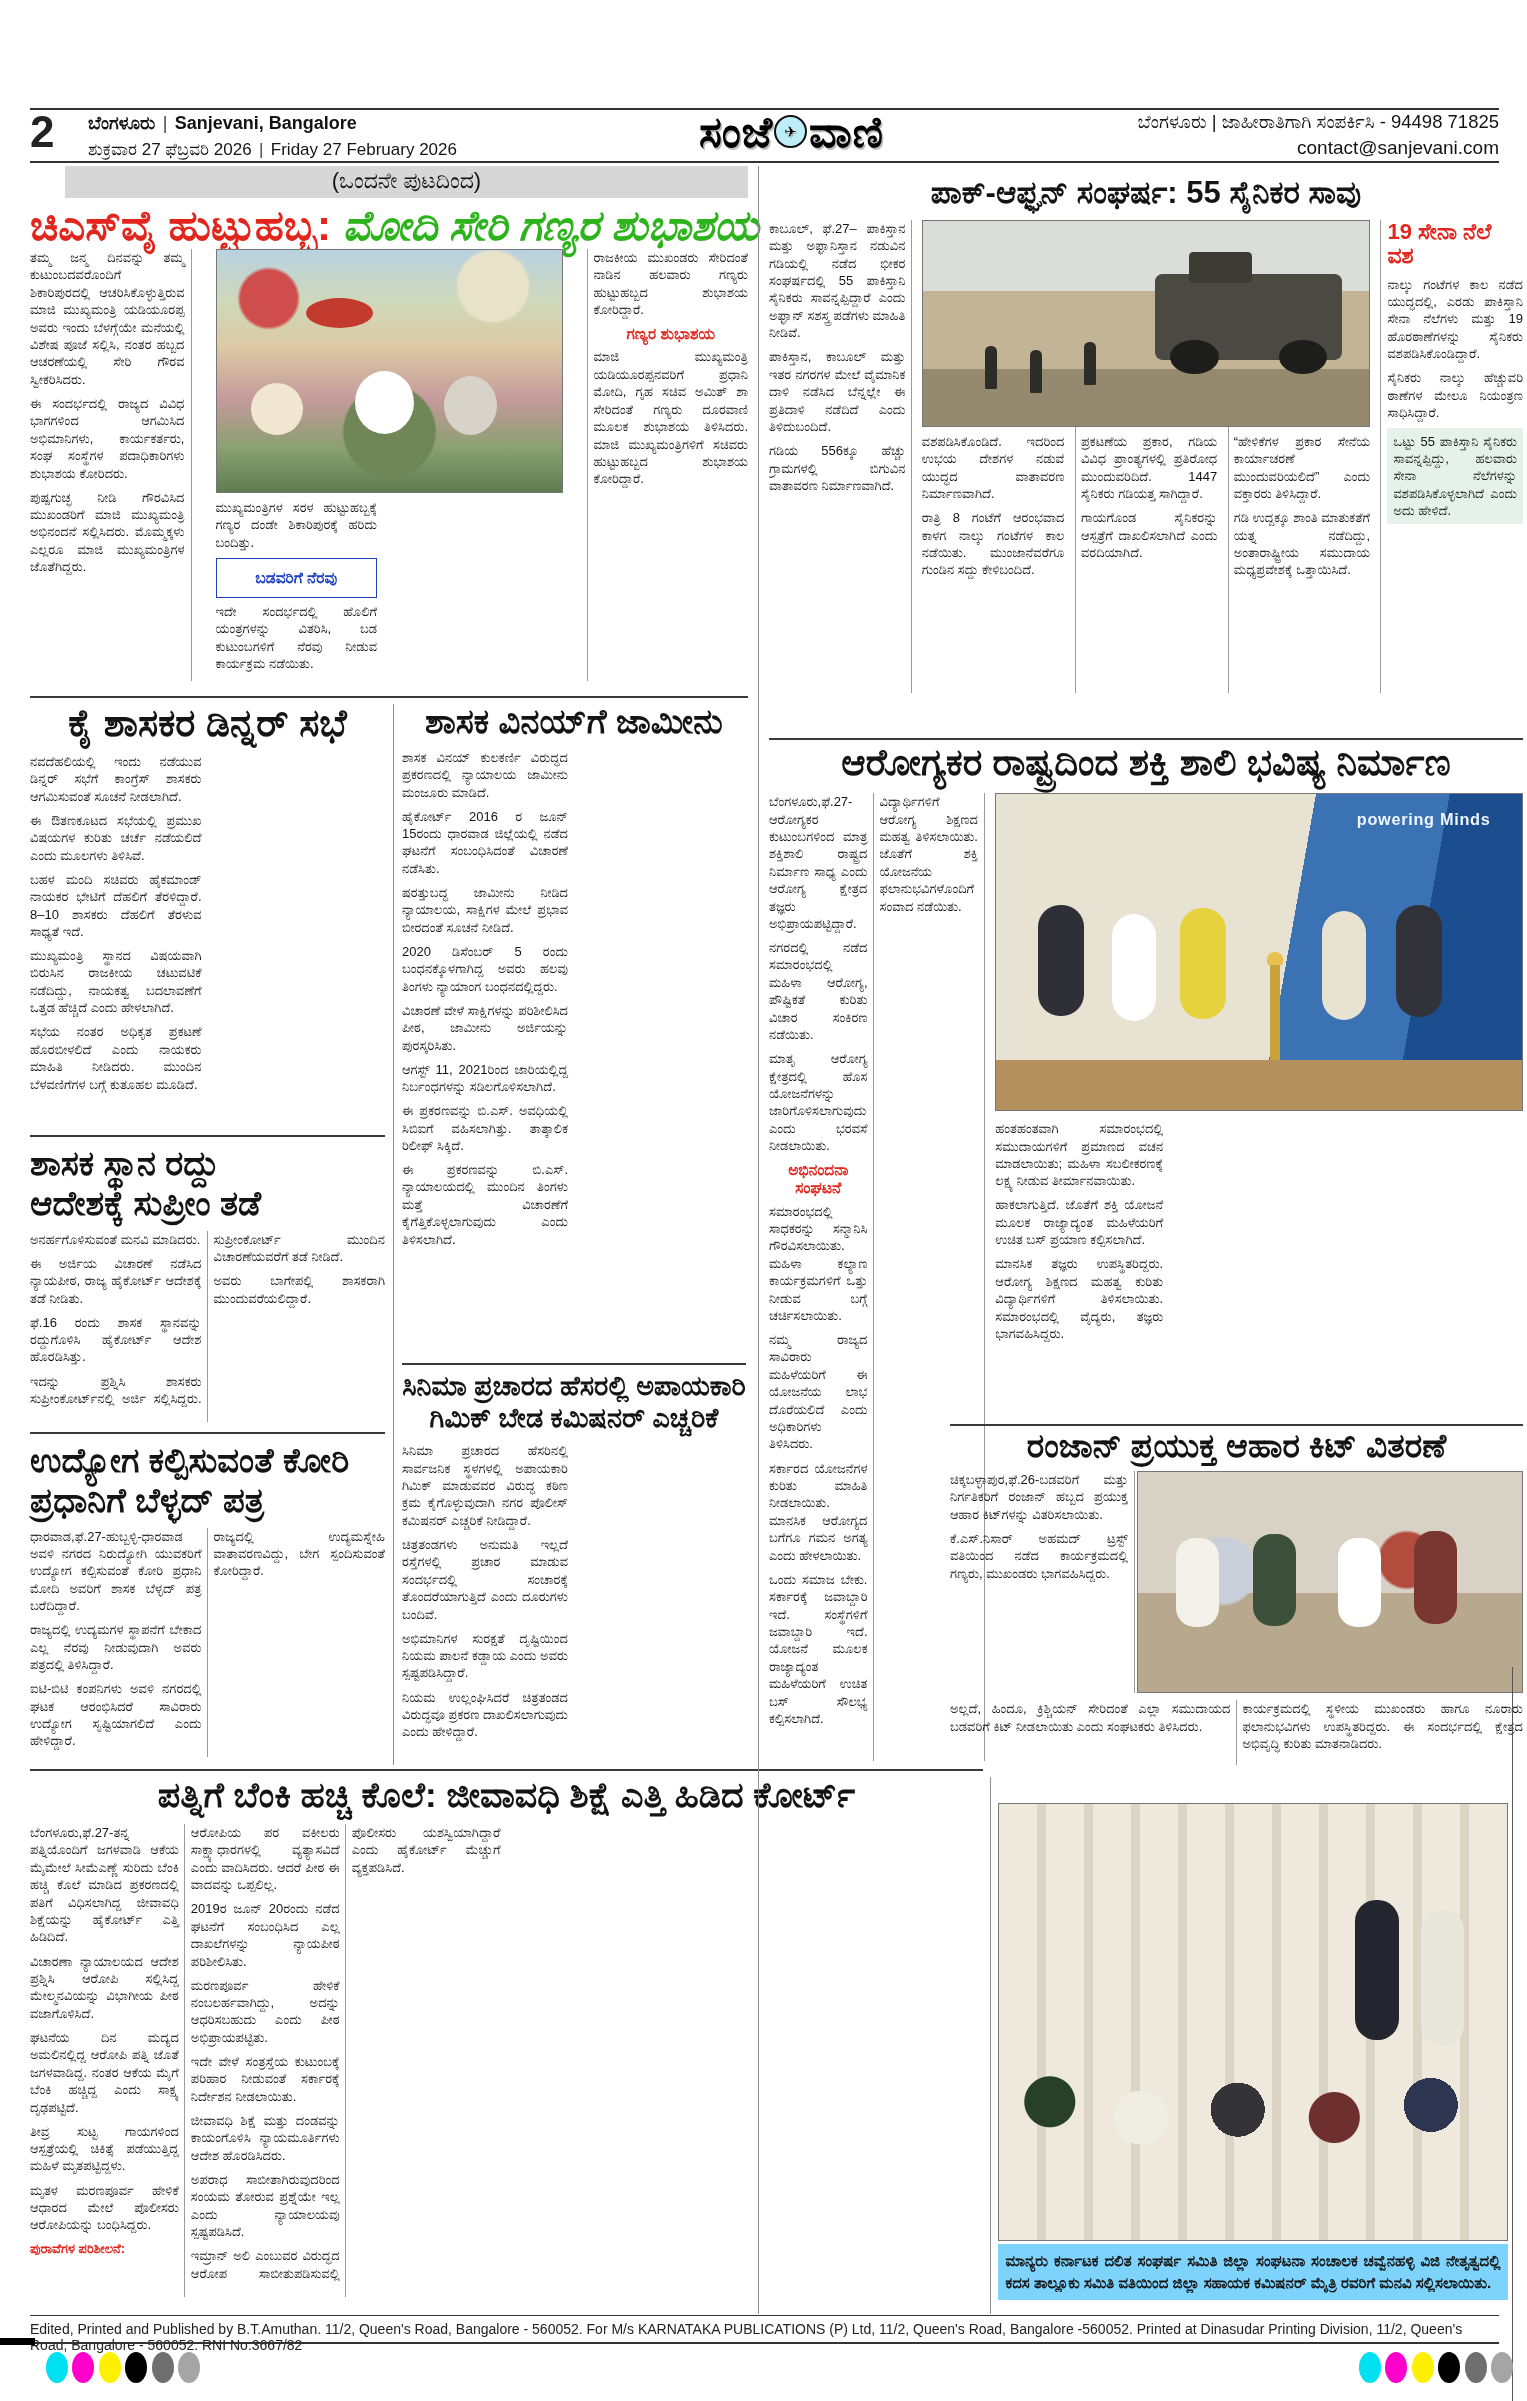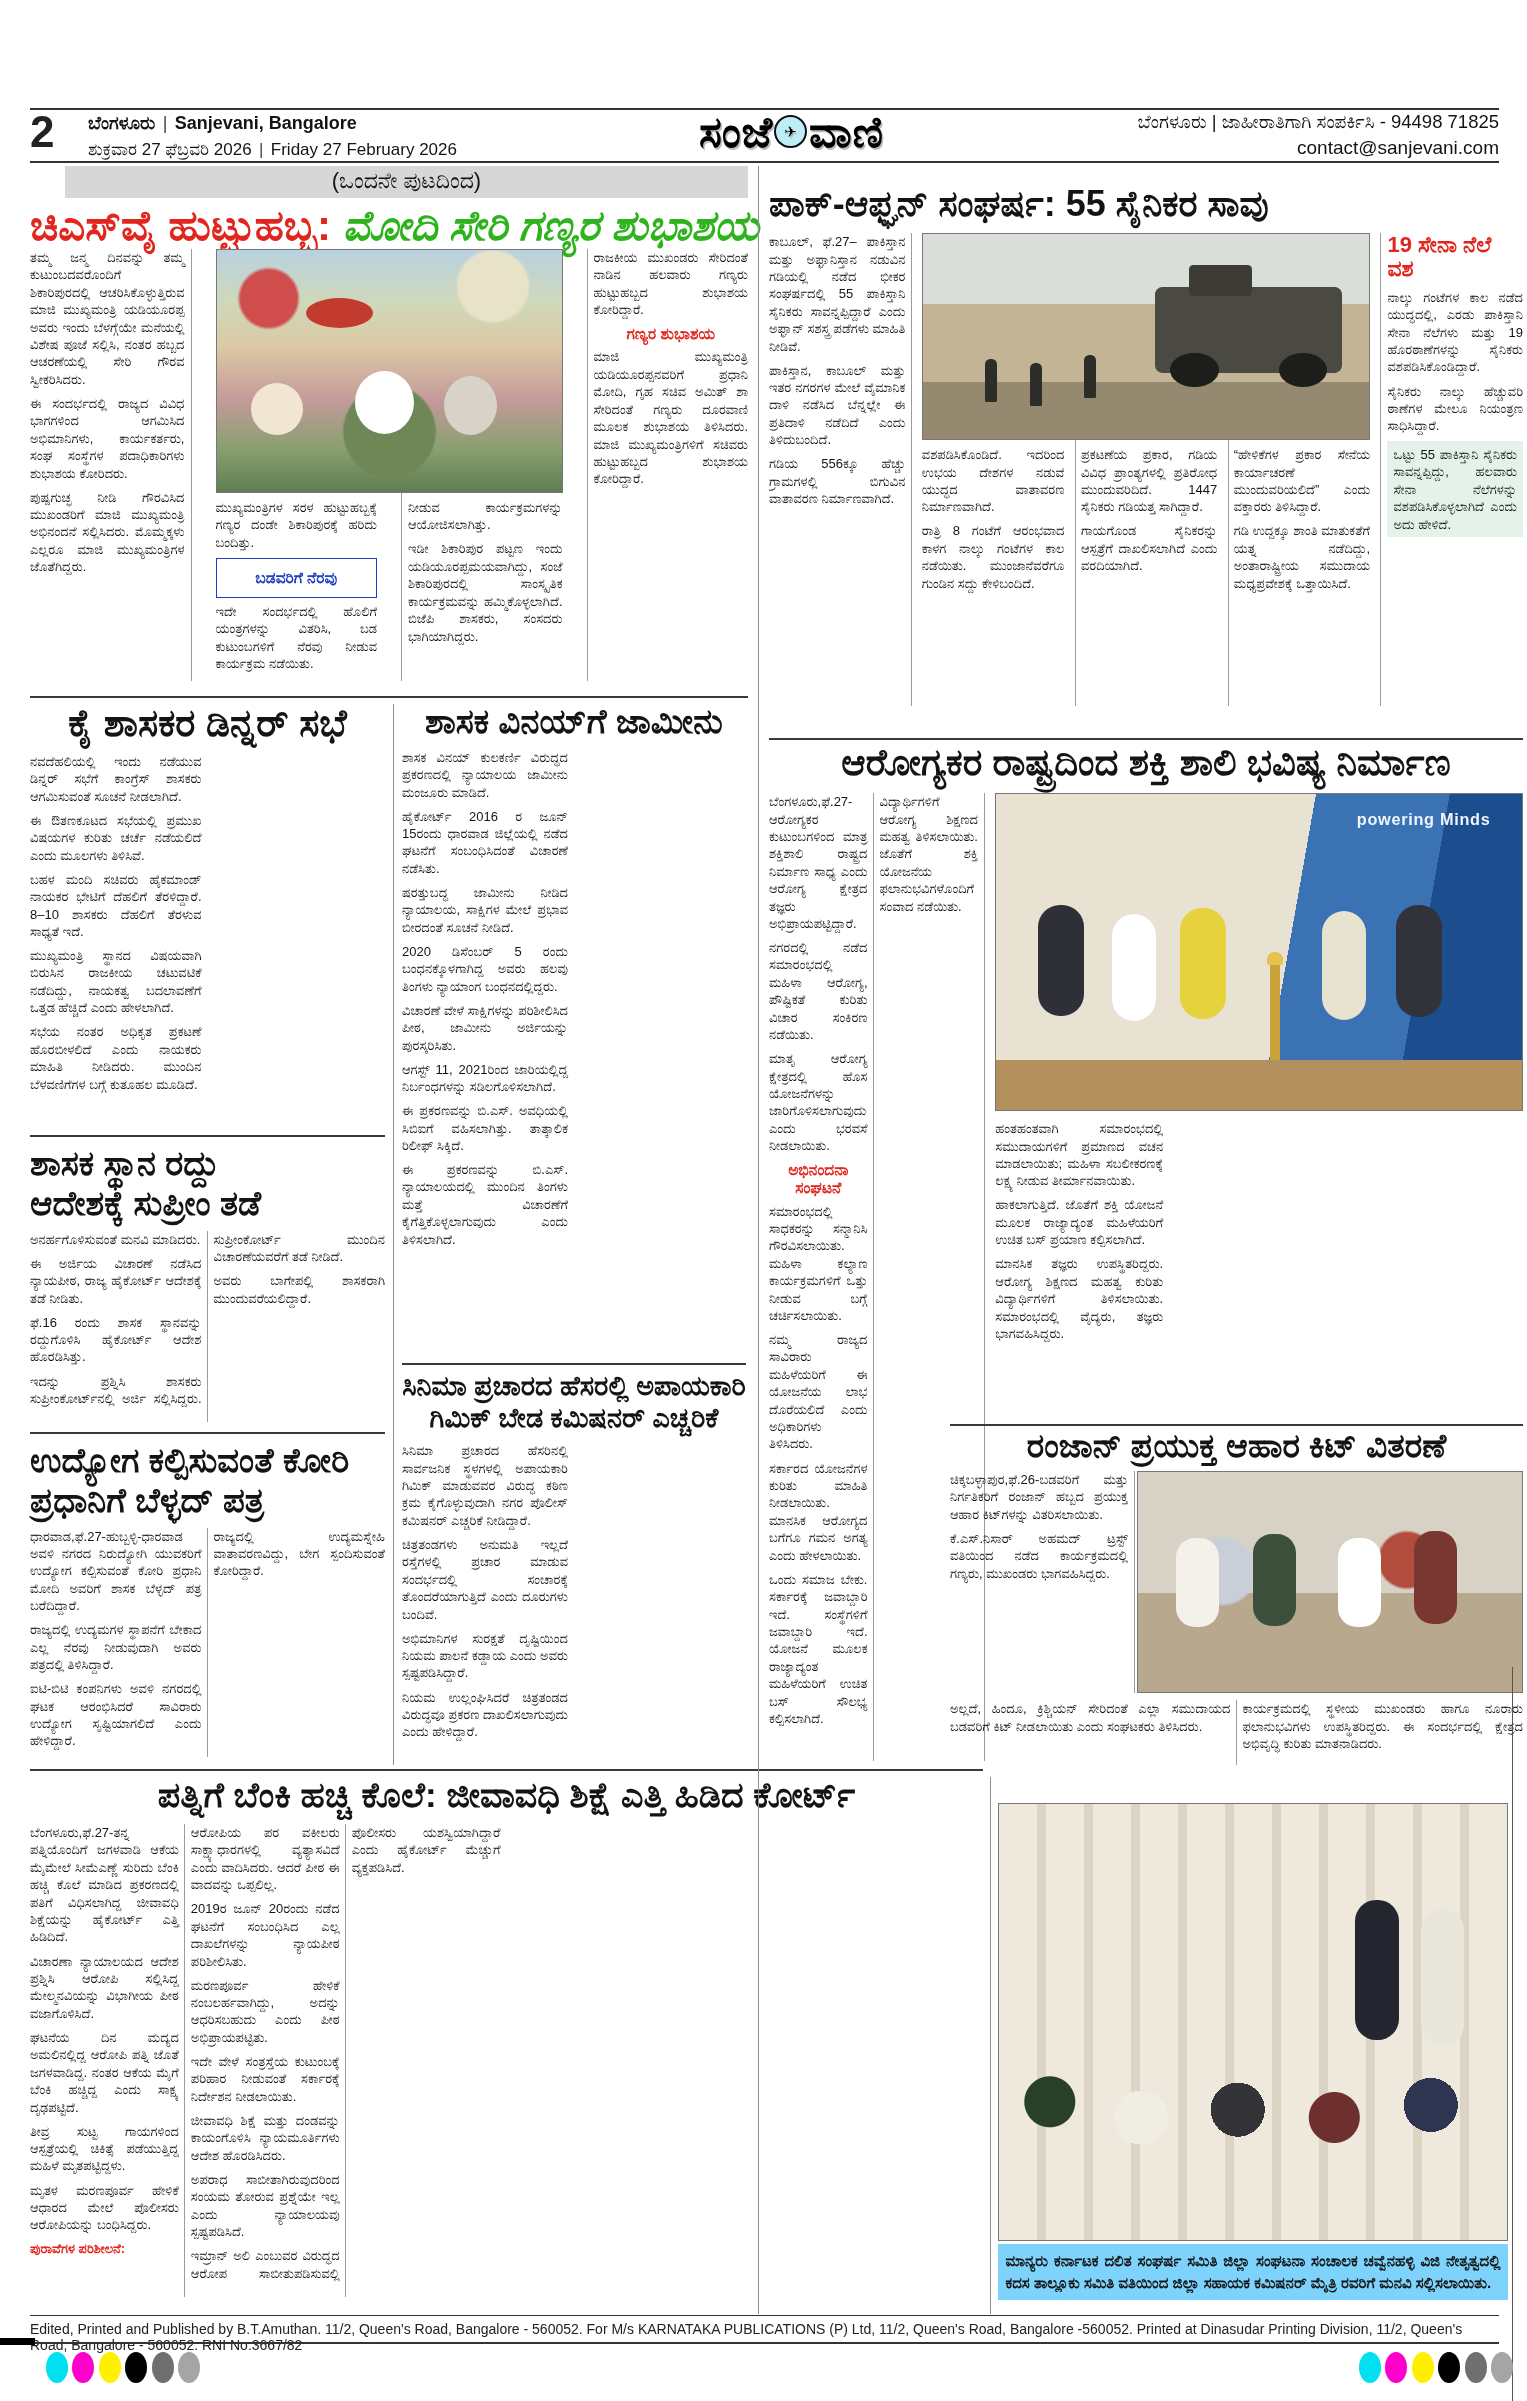--- a/index.html
+++ b/index.html
@@ -20,21 +20,21 @@
                      vertical-align:middle; margin:0 1.5px; position:relative; top:-4.4px; font-size:15px; line-height:30px; text-align:center; }
   .hdr-right { position:absolute; right:0; top:0; text-align:right; }
   .hdr-right .contact { font-size:18.5px; }
   .hdr-right .email { font-size:19px; margin-top:4.4px; }
 
   
   .kicker-strip { background:#d7d7d7; text-align:center; font-size:22px; padding:2.2px 0 3.7px; }
   .hl { font-weight:bold; line-height:1.05; letter-spacing:0; }
   .hl-xl { font-size:42px; text-align:center; white-space:nowrap; }
   .h-red { color:#e2261d; } .h-green { color:#2db31b;font-style:italic; }
-  .hl-mid { font-size:36px; text-align:left;margin-top:8px; }
+  .hl-mid { font-size:31px; text-align:center; }
   .hl-2line { font-size:34px; line-height:1.18; }
   .bodytxt p { font-size:13px; line-height:1.34; text-align:justify; margin:0 0 6.7px; }
   .subhead-red { color:#e2261d; font-weight:bold; font-size:15.5px; text-align:center; margin:3px 0 5.2px; }
   .subhead-blue { color:#1d3fc0; font-weight:bold; font-size:15.5px; text-align:center; margin:3px 0 5.2px; }
   .cols2 { column-count:2; column-gap:12px; column-rule:0.7px solid #9b9b9b; column-fill:auto; }
   .cols3 { column-count:3; column-gap:12px; column-rule:0.7px solid #9b9b9b; column-fill:auto; }
   .cols6 { column-count:6; column-gap:12px; column-rule:0.7px solid #9b9b9b; column-fill:auto; }
   .clip { overflow:hidden; }
   .vline { position:absolute; width:0.7px; background:#8f8f8f; }
   .hline { position:absolute; height:1.5px; background:#3a3a3a; }
@@ -123,24 +123,20 @@
         <div class="blob" style="left:10%;top:55%;width:52px;height:52px;background:#f1e6d2"></div>
         <div class="blob" style="left:40%;top:50%;width:59px;height:63px;background:#fff"></div>
         <div class="blob" style="left:66%;top:52%;width:53px;height:59px;background:#d8d3c9"></div>
         <div class="blob" style="left:26%;top:20%;width:67px;height:30px;background:#c33a2f"></div>
       </div>
       <div class="bodytxt clip" style="grid-column:2;grid-row:2;padding-top:6px">
         <p>ಮುಖ್ಯಮಂತ್ರಿಗಳ ಸರಳ ಹುಟ್ಟುಹಬ್ಬಕ್ಕೆ ಗಣ್ಯರ ದಂಡೇ ಶಿಕಾರಿಪುರಕ್ಕೆ ಹರಿದು ಬಂದಿತ್ತು.</p>
         <div class="subhead-blue" style="border:0.7px solid #1d3fc0;padding:10px 3px">ಬಡವರಿಗೆ ನೆರವು</div>
         <p>ಇದೇ ಸಂದರ್ಭದಲ್ಲಿ ಹೊಲಿಗೆ ಯಂತ್ರಗಳನ್ನು ವಿತರಿಸಿ, ಬಡ ಕುಟುಂಬಗಳಿಗೆ ನೆರವು ನೀಡುವ ಕಾರ್ಯಕ್ರಮ ನಡೆಯಿತು.</p>
       </div>
-      <div class="bodytxt clip" style="grid-column:3;grid-row:2;padding-top:6px;border-left:0.7px solid #9b9b9b;padding-left:6px">
-        <p>ನೀಡುವ ಕಾರ್ಯಕ್ರಮಗಳನ್ನು ಆಯೋಜಿಸಲಾಗಿತ್ತು.</p>
-        <p>ಇಡೀ ಶಿಕಾರಿಪುರ ಪಟ್ಟಣ ಇಂದು ಯಡಿಯೂರಪ್ಪಮಯವಾಗಿದ್ದು, ಸಂಜೆ ಶಿಕಾರಿಪುರದಲ್ಲಿ ಸಾಂಸ್ಕೃತಿಕ ಕಾರ್ಯಕ್ರಮವನ್ನು ಹಮ್ಮಿಕೊಳ್ಳಲಾಗಿದೆ. ಬಿಜೆಪಿ ಶಾಸಕರು, ಸಂಸದರು ಭಾಗಿಯಾಗಿದ್ದರು.</p>
-      </div>
       <div class="bodytxt clip" style="grid-column:4;grid-row:1/3;border-left:0.7px solid #9b9b9b;padding-left:6px">
         <p>ರಾಜಕೀಯ ಮುಖಂಡರು ಸೇರಿದಂತೆ ನಾಡಿನ ಹಲವಾರು ಗಣ್ಯರು ಹುಟ್ಟುಹಬ್ಬದ ಶುಭಾಶಯ ಕೋರಿದ್ದಾರೆ.</p>
         <div class="subhead-red">ಗಣ್ಯರ ಶುಭಾಶಯ</div>
         <p>ಮಾಜಿ ಮುಖ್ಯಮಂತ್ರಿ ಯಡಿಯೂರಪ್ಪನವರಿಗೆ ಪ್ರಧಾನಿ ಮೋದಿ, ಗೃಹ ಸಚಿವ ಅಮಿತ್ ಶಾ ಸೇರಿದಂತೆ ಗಣ್ಯರು ದೂರವಾಣಿ ಮೂಲಕ ಶುಭಾಶಯ ತಿಳಿಸಿದರು. ಮಾಜಿ ಮುಖ್ಯಮಂತ್ರಿಗಳಿಗೆ ಸಚಿವರು ಹುಟ್ಟುಹಬ್ಬದ ಶುಭಾಶಯ ಕೋರಿದ್ದಾರೆ.</p>
       </div>
     </div>
   </section>
 
   <section style="position:absolute;left:769px;top:177px;width:754px;height:556px">
     <div class="hl hl-mid">ಪಾಕ್-ಆಫ್ಘನ್ ಸಂಘರ್ಷ: 55 ಸೈನಿಕರ ಸಾವು</div>

